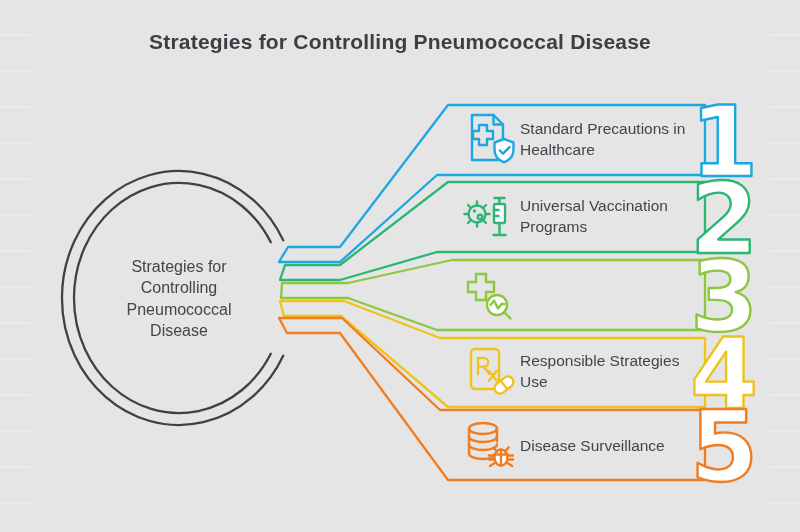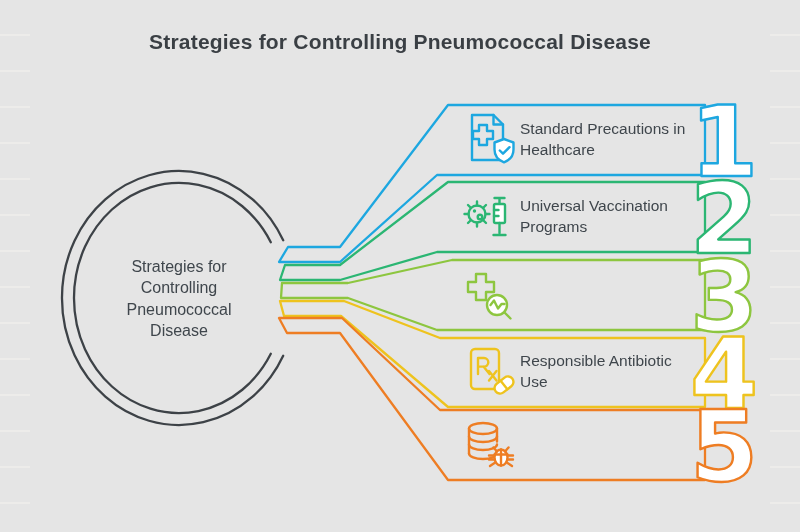--- a/index.html
+++ b/index.html
@@ -115,15 +115,16 @@
         <path d="M30.5,36.5 h-5.5 M30.5,40.5 h-5.5 M30.5,44 l-4.5,3"></path>
         <path d="M43.5,36.5 h5.5 M43.5,40.5 h5.5 M43.5,44 l4.5,3"></path>
       </g>
     </g>
   </svg>
 
   <div class="center-label">Strategies for Controlling Pneumococcal Disease</div>
 
   <div class="step-label" style="top:217px">Universal Vaccination Programs</div>
   <div class="step-label" style="top:140px">Standard Precautions in Healthcare</div>
-  <div class="step-label" style="top:372px">Responsible Antibiotic Use</div>
+  <div class="step-label" style="top:372px">Responsible Strategies Use</div>
+  <div class="step-label" style="top:446px">Disease Surveillance</div>
 
 </div>
 
 </body></html>

